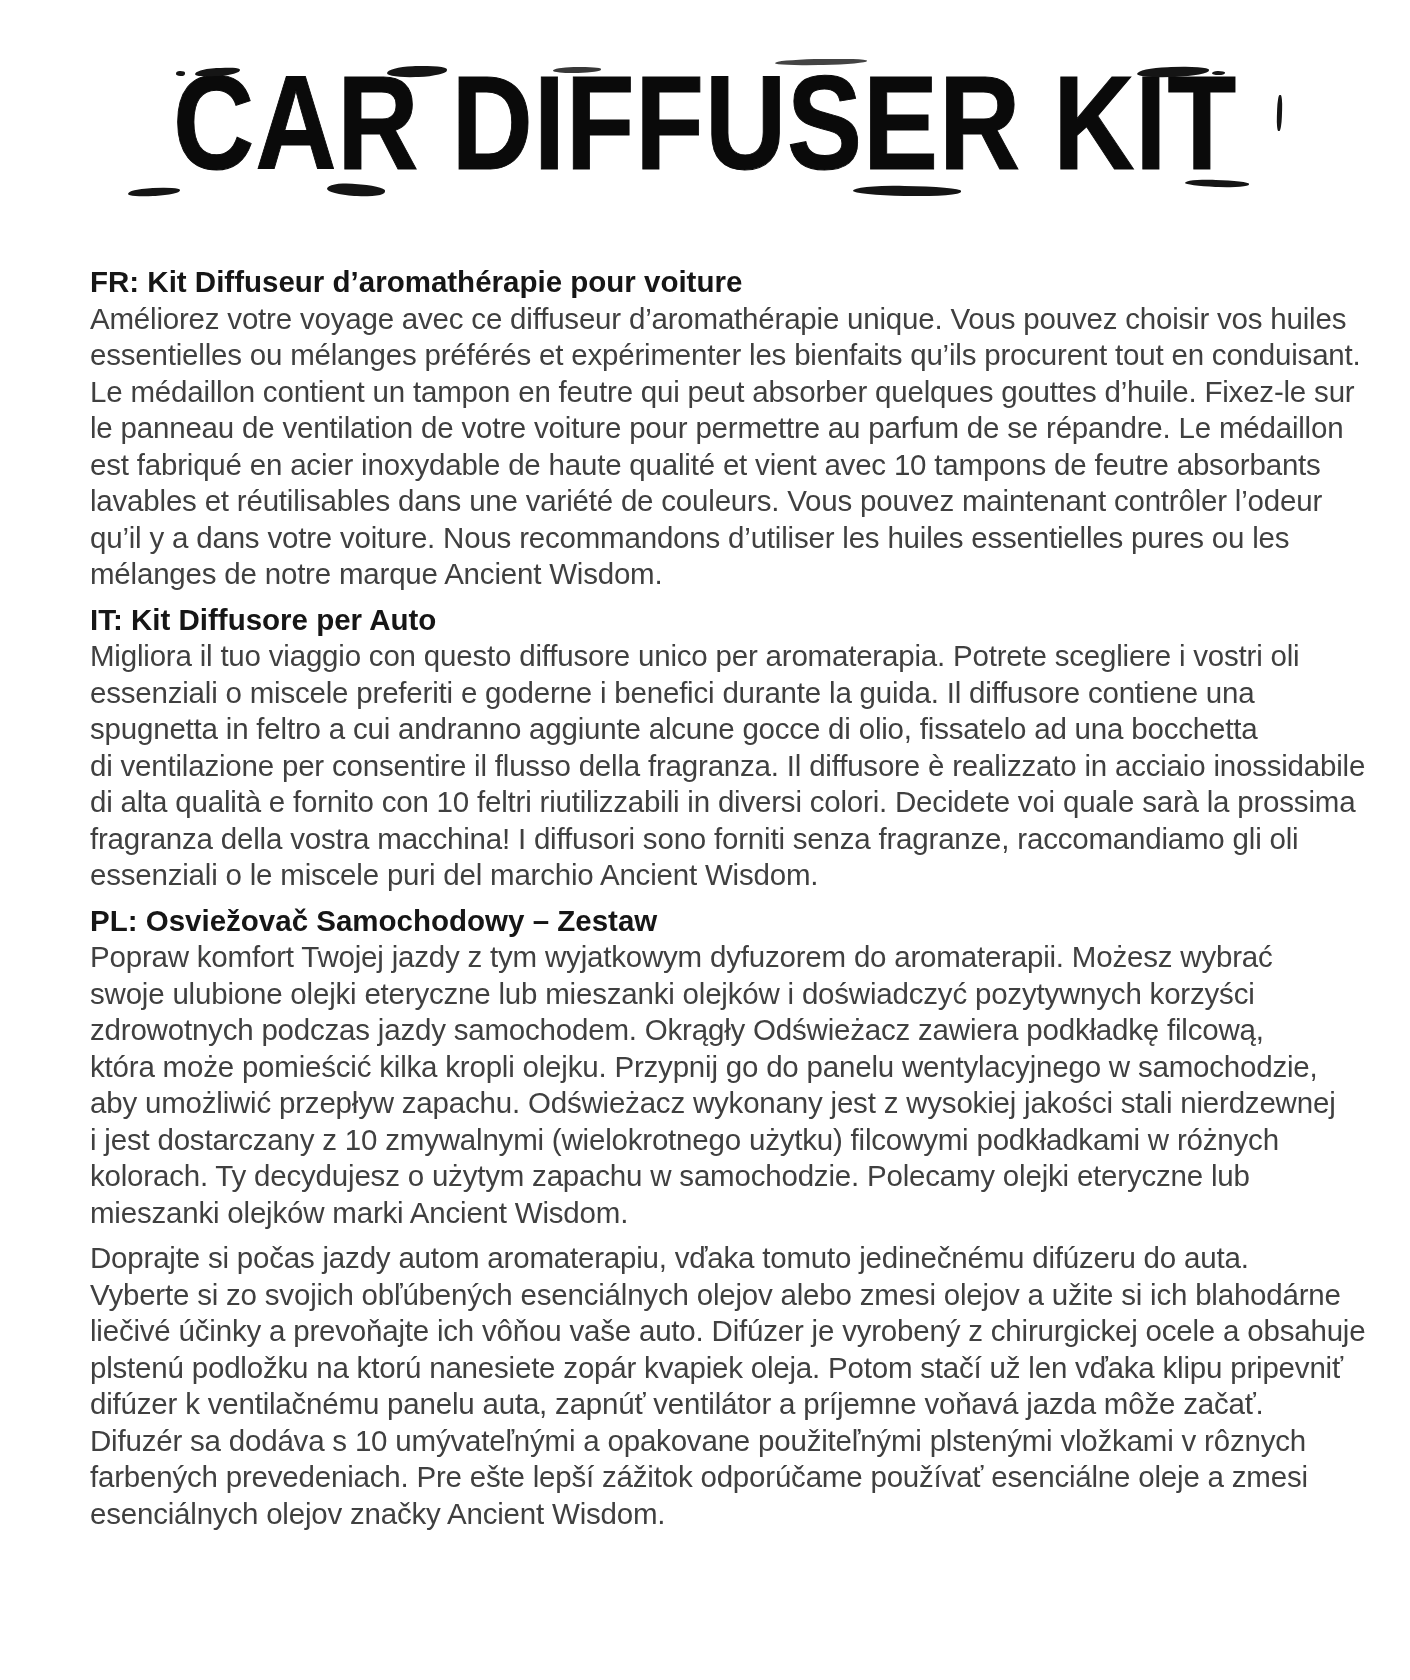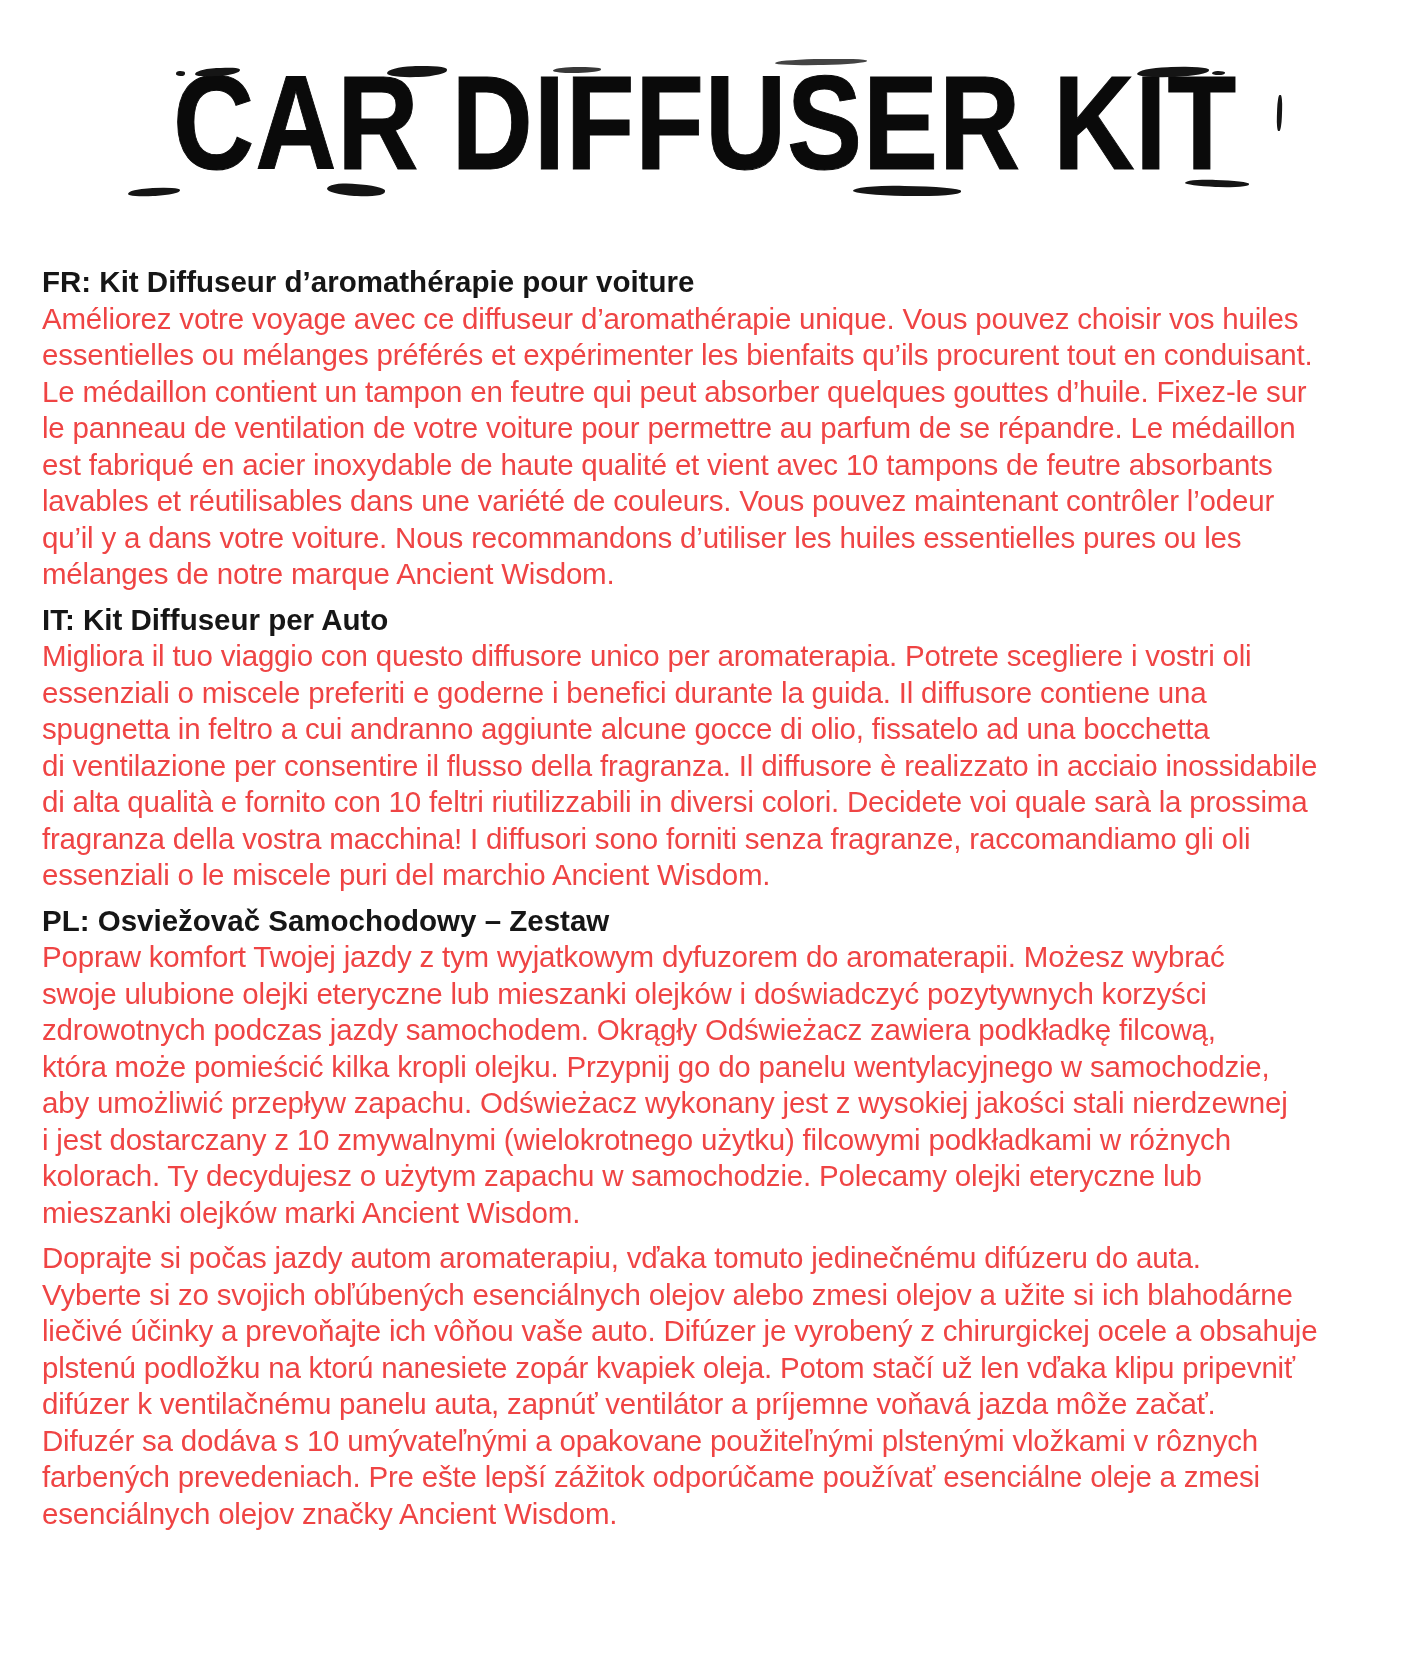--- a/index.html
+++ b/index.html
@@ -47,34 +47,35 @@
   .s7  { left: 1212px; top: 71px;  width: 13px;  height: 4px;  }
   .s8  { left: 128px;  top: 188px; width: 52px;  height: 8px;  transform: rotate(-3deg); }
   .s9  { left: 327px;  top: 184px; width: 58px;  height: 12px; transform: rotate(4deg); }
   .s10 { left: 853px;  top: 186px; width: 108px; height: 10px; transform: rotate(1deg); }
   .s11 { left: 1185px; top: 180px; width: 64px;  height: 7px;  transform: rotate(2deg); }
   .s12 { left: 1277px; top: 95px;  width: 5px;   height: 36px; border-radius: 40%; transform: rotate(2deg); }
 
   
   .content {
     padding: 24px 32px 0 42px;
+    margin-left: 48px;
   }
   .lang-section { margin-top: 9px; }
   .lang-section:first-child { margin-top: 0; }
   .heading {
     font-size: 29.5px;
     font-weight: bold;
     line-height: 36.5px;
     color: #161616;
   }
   .body-text {
     font-size: 29.5px;
     line-height: 36.5px;
     white-space: pre-line;
-    color: #ef4444;
+    color: #404040;
     letter-spacing: -0.2px;
   }
 </style>
 </head>
 <body>
 
 <div class="page">
 
   <header class="title-block">
     <h1 class="title">CAR DIFFUSER KIT</h1>
@@ -100,21 +101,21 @@
 essentielles ou mélanges préférés et expérimenter les bienfaits qu’ils procurent tout en conduisant.
 Le médaillon contient un tampon en feutre qui peut absorber quelques gouttes d’huile. Fixez-le sur
 le panneau de ventilation de votre voiture pour permettre au parfum de se répandre. Le médaillon
 est fabriqué en acier inoxydable de haute qualité et vient avec 10 tampons de feutre absorbants
 lavables et réutilisables dans une variété de couleurs. Vous pouvez maintenant contrôler l’odeur
 qu’il y a dans votre voiture. Nous recommandons d’utiliser les huiles essentielles pures ou les
 mélanges de notre marque Ancient Wisdom.</p>
     </section>
 
     <section class="lang-section">
-      <h2 class="heading">IT: Kit Diffuseur per Auto</h2>
+      <h2 class="heading">IT: Kit Diffusore per Auto</h2>
       <p class="body-text">Migliora il tuo viaggio con questo diffusore unico per aromaterapia. Potrete scegliere i vostri oli
 essenziali o miscele preferiti e goderne i benefici durante la guida. Il diffusore contiene una
 spugnetta in feltro a cui andranno aggiunte alcune gocce di olio, fissatelo ad una bocchetta
 di ventilazione per consentire il flusso della fragranza. Il diffusore è realizzato in acciaio inossidabile
 di alta qualità e fornito con 10 feltri riutilizzabili in diversi colori. Decidete voi quale sarà la prossima
 fragranza della vostra macchina! I diffusori sono forniti senza fragranze, raccomandiamo gli oli
 essenziali o le miscele puri del marchio Ancient Wisdom.</p>
     </section>
 
     <section class="lang-section">

